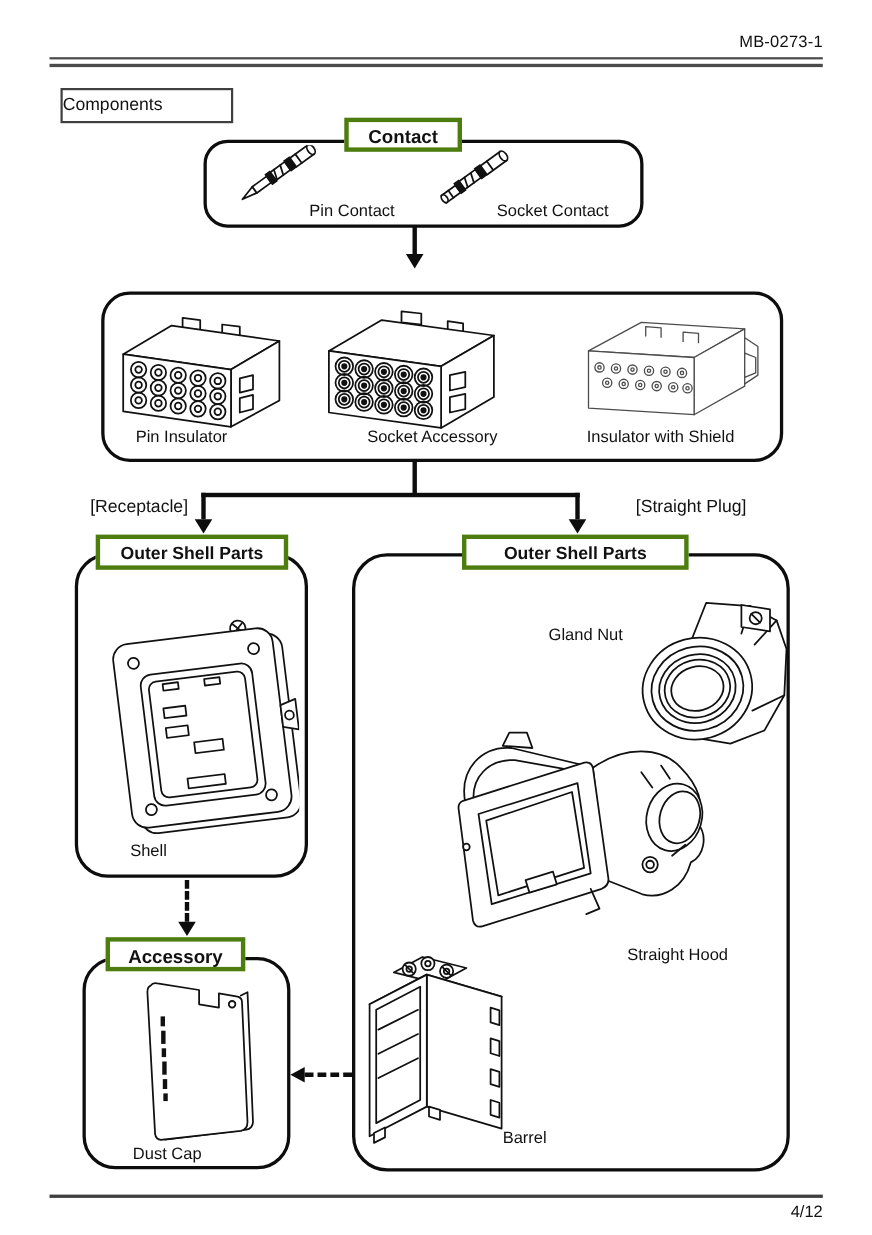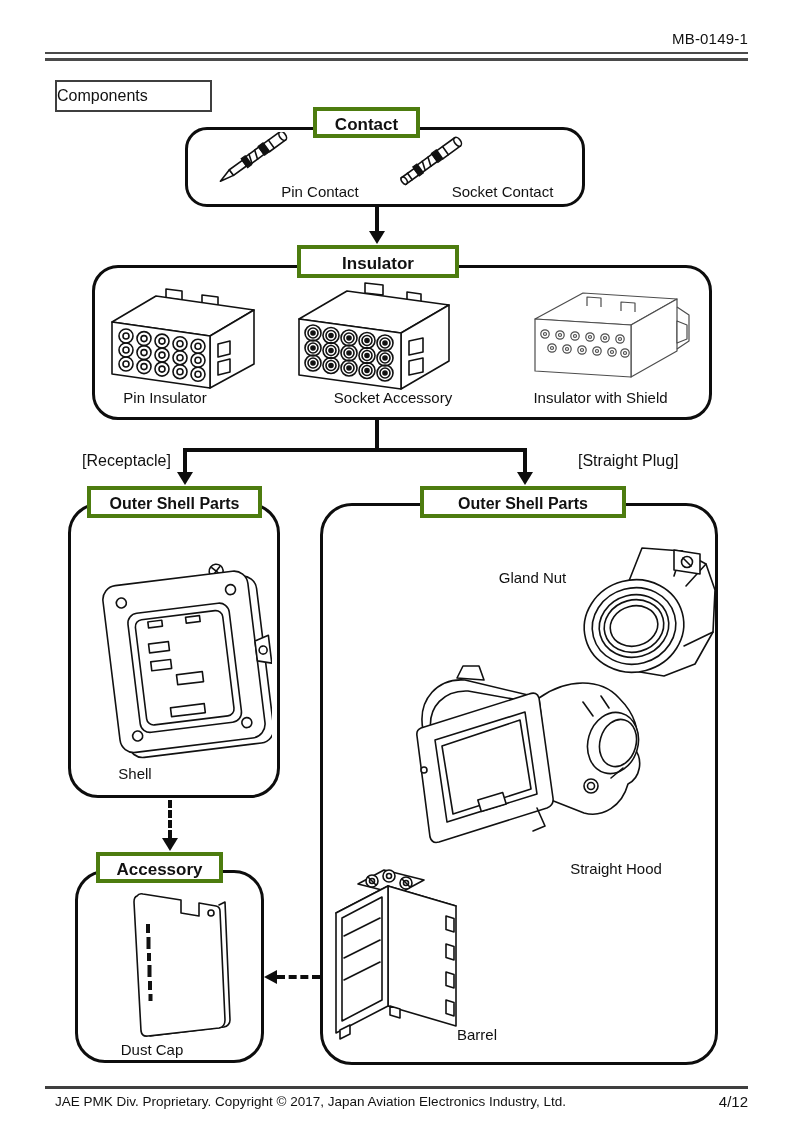--- a/index.html
+++ b/index.html
@@ -53,21 +53,21 @@
   svg .sn { stroke:#111; stroke-width:1.6; fill:none; stroke-linejoin:round; stroke-linecap:round; }
   svg .sd { stroke:#111; stroke-width:1.2; fill:#111; }
   svg .lt { stroke:#4d4d4d; stroke-width:1.2; fill:#fff; stroke-linejoin:round; }
   svg .ltn{ stroke:#4d4d4d; stroke-width:1.2; fill:none; stroke-linejoin:round; }
 </style>
 </head>
 <body>
 
 <div class="page">
 
-  <div class="doc-number">MB-0149-1</div>
+  <div class="doc-number">MB-0273-1</div>
   <div class="top-rule"></div>
   <div class="components-box">Components</div>
 
   <div class="container box-contact"></div>
   <div class="container box-insulator"></div>
   <div class="container box-receptacle"></div>
   <div class="container box-accessory"></div>
   <div class="container box-plug"></div>
 
   <div class="vline" style="top:205px; left:375px; height:28px;"></div>
@@ -80,21 +80,20 @@
   <div class="vline" style="top:448px; left:523px; height:24px;"></div>
   <div class="head-down" style="top:472px; left:517px;"></div>
 
   <div class="dash-v" style="top:800px; left:168px; height:38px;"></div>
   <div class="head-down" style="top:838px; left:162px;"></div>
 
   <div class="dash-h" style="top:975px; left:277px; width:43px;"></div>
   <div class="head-left" style="top:970px; left:264px;"></div>
 
   <div class="node-label lbl-contact">Contact</div>
-  <div class="node-label lbl-insulator">Insulator</div>
   <div class="node-label lbl-osp-left">Outer Shell Parts</div>
   <div class="node-label lbl-osp-right">Outer Shell Parts</div>
   <div class="node-label lbl-accessory">Accessory</div>
 
   <div class="branch-label" style="top:452px; left:62px;">[Receptacle]</div>
   <div class="branch-label" style="top:452px; left:558px;">[Straight Plug]</div>
 
   <div class="plabel" style="top:183px; left:260px; width:120px;">Pin Contact</div>
   <div class="plabel" style="top:183px; left:440px; width:125px;">Socket Contact</div>
   <div class="plabel" style="top:389px; left:100px; width:130px;">Pin Insulator</div>
@@ -366,16 +365,15 @@
       <rect x="21" y="36" width="4" height="9"></rect>
       <rect x="21.5" y="49" width="4" height="12"></rect>
       <rect x="22" y="65" width="4" height="8"></rect>
       <rect x="22.5" y="77" width="4" height="12"></rect>
       <rect x="23" y="93" width="4" height="9"></rect>
       <rect x="23.5" y="106" width="4" height="7"></rect>
     </g>
   </svg>
 
   <div class="footer-rule"></div>
-  <div class="footer-text">JAE PMK Div. Proprietary. Copyright ©  2017, Japan Aviation Electronics Industry, Ltd.</div>
   <div class="page-number">4/12</div>
 
 </div>
 
 </body></html>

